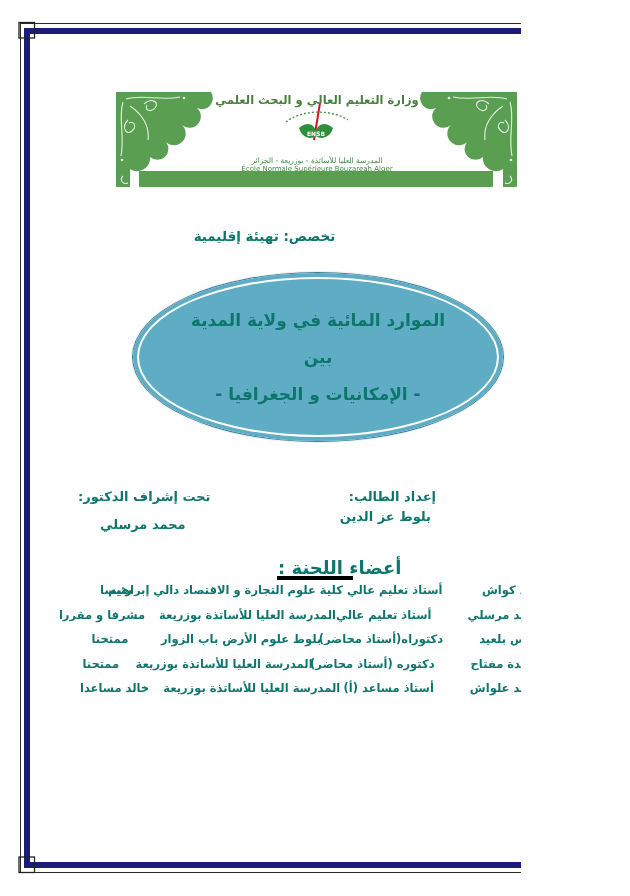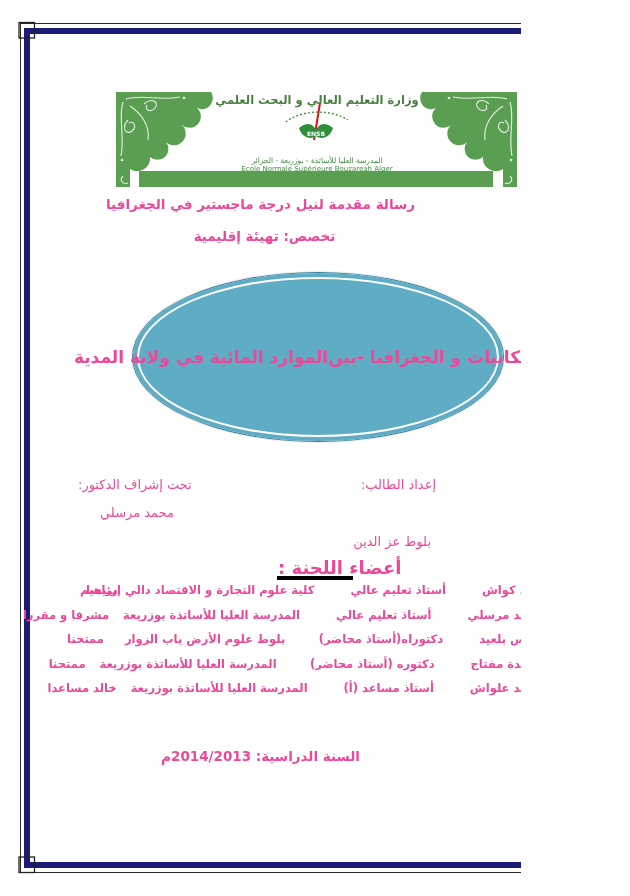--- a/index.html
+++ b/index.html
@@ -1,52 +1,52 @@
 <!DOCTYPE html>
 <html lang="ar"><head>
 <meta charset="utf-8">
 <style>
   html,body{margin:0;padding:0;background:#ffffff;}
   .page{
     position:relative;width:521px;height:896px;background:#ffffff;overflow:hidden;
-    font-family:"DejaVu Sans",sans-serif;color:#ec4899;
+    font-family:"DejaVu Sans",sans-serif;color:#0f766e;
   }
   .abs{position:absolute;}
   .ar{direction:rtl;unicode-bidi:plaintext;}
   .centered{left:0;right:0;text-align:center;}
 
   
   .intro-line{font-size:13.5px;font-weight:bold;letter-spacing:.2px;}
 
   
   .ellipse{
     left:132px;top:272px;width:370px;height:168px;
     border-radius:50%;
     border:1px solid #377f9b;
     box-shadow:0 0 2px rgba(0,0,0,.25);
   }
   .ellipse-fill{position:absolute;inset:0;border-radius:50%;}
   .ellipse-ring{
     position:absolute;inset:4px;border-radius:50%;
     border:2px solid #ffffff;
-    display:flex;align-items:center;justify-content:center;
+    display:flex;flex-direction:column;align-items:center;justify-content:center;
   }
   .title-line{font-size:17px;font-weight:bold;line-height:37px;direction:rtl;white-space:nowrap;}
 
   
-  .person{font-size:13px;font-weight:normal;white-space:nowrap;}
+  .person{font-size:13px;font-weight:bold;white-space:nowrap;margin-top:12px;}
 
   
   .committee-heading{font-size:18px;font-weight:bold;white-space:nowrap;}
   .heading-bar{background:#000;}
   .committee{left:80px;top:578px;width:480px;}
   .c-row{display:flex;direction:rtl;height:24.5px;align-items:center;
          font-size:11.5px;font-weight:bold;white-space:nowrap;}
   .c-name{width:100px;text-align:right;margin-left:36px;}
-  .c-degree{width:122px;text-align:center;margin-left:36px;}
+  .c-degree{width:122px;}
   .c-inst{width:170px;text-align:center;padding-left:21px;}
   .c-role{width:88px;text-align:center;}
 
   .year-line{font-size:13.5px;font-weight:bold;}
 </style>
 </head>
 <body>
 
 <div class="page">
 
@@ -84,34 +84,33 @@
       <line x1="204" y1="11" x2="198" y2="48" stroke="#cf1a1a" stroke-width="2"></line>
       <path d="M183,36 C191,29 198,32 200,39 C202,32 209,29 217,36 C214,46 205,48 200,44 C195,48 186,46 183,36 Z" fill="#2f8f3a"></path>
       <text x="200" y="43.5" font-size="6" fill="#ffffff" text-anchor="middle" font-weight="bold">ENSB</text>
     </g>
 
     <text x="201" y="12" text-anchor="middle" font-size="11.5" font-weight="bold" fill="#49803f" direction="rtl">وزارة التعليم العالي و البحث العلمي</text>
     <text x="201" y="71" text-anchor="middle" font-size="7.5" fill="#3f8f3f" direction="rtl">المدرسة العليا للأساتذة - بوزريعة - الجزائر</text>
     <text x="201" y="78.5" text-anchor="middle" font-size="7" fill="#3f8f3f">École Normale Supérieure Bouzareah Alger</text>
   </svg>
 
-  <div class="abs centered ar intro-line" style="top:196px;">رسالة مقدمة لنيل درجة ماجستير في الجغرافيا</div>
   <div class="abs centered ar intro-line" style="top:228px;margin-left:8px;">تخصص: تهيئة إقليمية</div>
 
   <div class="abs ellipse">
     <div class="ellipse-fill" style="background:#5fadc4;"></div>
     <div class="ellipse-ring">
       <div class="title-line">الموارد المائية في ولاية المدية</div>
       <div class="title-line">بين</div>
       <div class="title-line">- الإمكانيات و الجغرافيا -</div>
     </div>
   </div>
 
   <div class="abs ar person" style="top:477px;right:85px;">إعداد الطالب:</div>
-  <div class="abs ar person" style="top:534px;right:90px;">بلوط عز الدين</div>
+  <div class="abs ar person" style="top:497px;right:90px;">بلوط عز الدين</div>
   <div class="abs ar person" style="top:477px;left:78px;">تحت إشراف الدكتور:</div>
   <div class="abs ar person" style="top:505px;left:100px;">محمد مرسلي</div>
 
   <div class="abs ar committee-heading" style="top:557px;left:278px;">أعضاء اللجنة :</div>
   <div class="abs heading-bar" style="top:576px;left:277px;width:76px;height:4px;"></div>
 
   <div class="abs committee">
     <div class="c-row">
       <span class="c-name">1- خالد كواش</span>
       <span class="c-degree">أستاذ تعليم عالي</span>
@@ -137,15 +136,14 @@
       <span class="c-role">ممتحنا</span>
     </div>
     <div class="c-row">
       <span class="c-name">5- محمد علواش</span>
       <span class="c-degree">أستاذ مساعد (أ)</span>
       <span class="c-inst">المدرسة العليا للأساتذة بوزريعة</span>
       <span class="c-role">خالد مساعدا</span>
     </div>
   </div>
 
-  <div class="abs centered ar year-line" style="top:748px;">السنة الدراسية: 2014/2013م</div>
 
 </div>
 
 </body></html>

